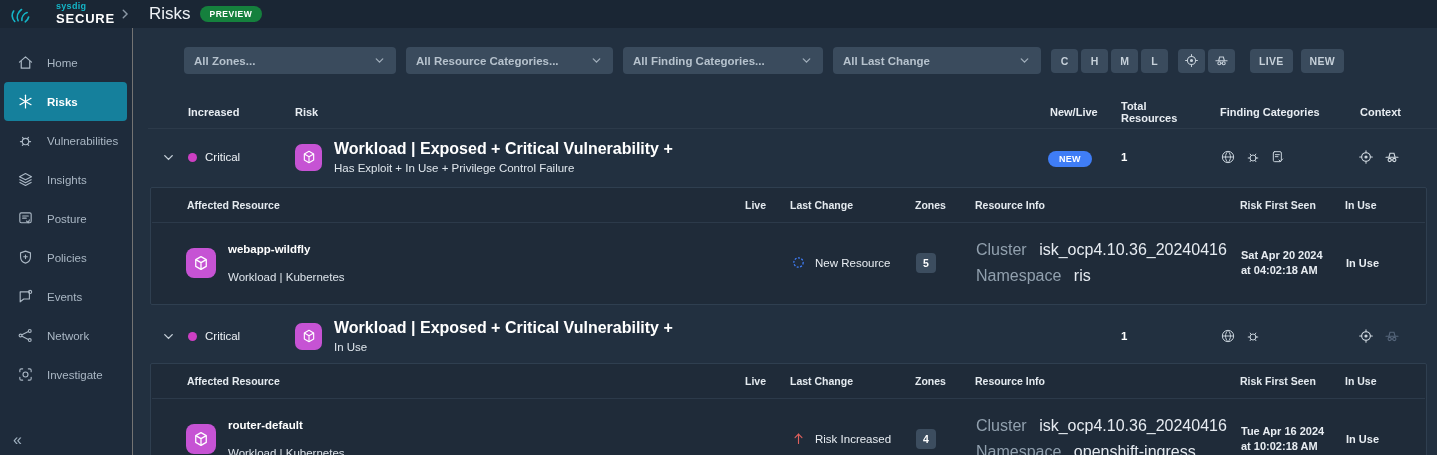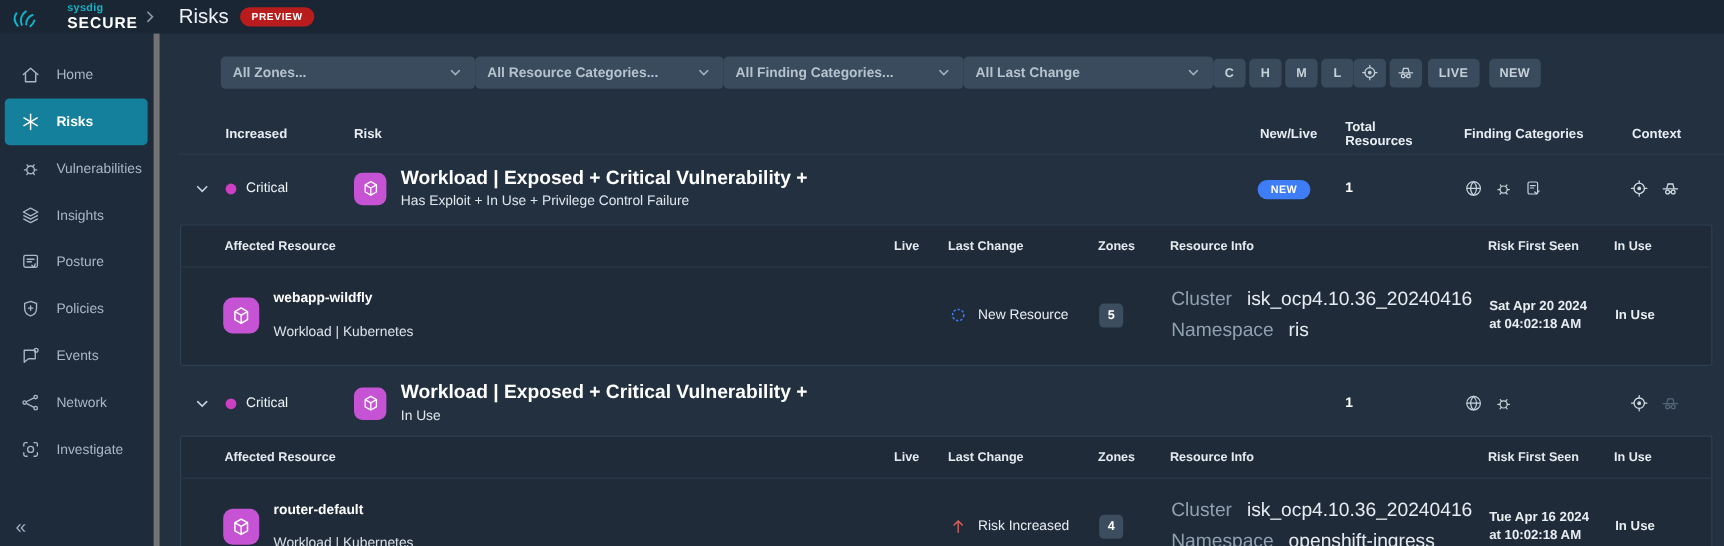--- a/index.html
+++ b/index.html
@@ -14,39 +14,39 @@
   
   .topbar { height:28px; background:#1a2634; display:flex; align-items:center; }
   .brand { width:118px; display:flex; align-items:center; gap:24px; padding-left:8px; }
   .brand-logo { width:24px; height:24px; color:#14b4c6; }
   .brand-text { display:flex; flex-direction:column; line-height:1.05; }
   .brand-product { color:#14b4c6; font-size:9px; font-weight:700; letter-spacing:.3px; }
   .brand-suite { color:#fff; font-size:13px; font-weight:800; letter-spacing:.8px; }
   .brand-chevron { color:#8b98a5; width:14px; height:14px; margin-right:4px; }
   .page-head { display:flex; align-items:center; gap:9px; margin-left:13px; }
   .page-title { font-size:17px; font-weight:500; color:#eef2f6; }
-  .preview-badge { background:#b91c1c; color:#fff; font-size:8.5px; font-weight:700;
+  .preview-badge { background:#15803d; color:#fff; font-size:8.5px; font-weight:700;
     letter-spacing:.5px; padding:3px 10px; border-radius:9px; }
 
   
   .layout { display:flex; height:427px; }
-  .sidebar { width:133px; background:#1e2b3b; border-right:5px solid #737373;
+  .sidebar { width:133px; background:#1e2b3b; border-right:1px solid #737373;
     padding-top:15px; position:relative; flex-shrink:0; }
   .nav-item { height:39px; display:flex; align-items:center; gap:13px;
     padding-left:17px; color:#aab7c4; font-size:11.5px; cursor:pointer; }
   .nav-item svg { width:17px; height:17px; flex-shrink:0; }
   .nav-item.active { background:#15809c; color:#fff; margin:0 5px 0 4px;
     border-radius:4px; padding-left:13px; font-weight:700; }
   .sidebar-collapse { position:absolute; bottom:6px; left:13px; color:#9fb0bf;
     font-size:16px; cursor:pointer; }
 
   .main { flex:1; padding-left:15px; overflow:hidden; }
 
   
-  .filterbar { margin-top:19px; display:flex; align-items:center; height:27px;padding-left:36px; }
+  .filterbar { margin-top:19px; display:flex; align-items:center; gap:10px; height:27px;padding-left:36px; }
   .dropdown { background:#3a4b5d; border-radius:4px; height:27px; display:flex;
     align-items:center; justify-content:space-between; padding:0 10px;
     color:#b6c2cd; font-size:11.5px; font-weight:600; cursor:pointer; }
   .dd-zones { width:212px; } .dd-resource { width:207px; }
   .dd-finding { width:200px; } .dd-change { width:208px; }
   .dropdown svg { width:13px; height:13px; color:#9fadba; }
   .btn-group { display:flex; gap:3px; }
   .chip-btn { background:#3a4b5d; border:none; border-radius:4px; min-width:27px;
     height:24px; color:#c6d0d9; font-family:inherit; font-size:10.5px; font-weight:700;
     display:flex; align-items:center; justify-content:center; cursor:pointer; }

